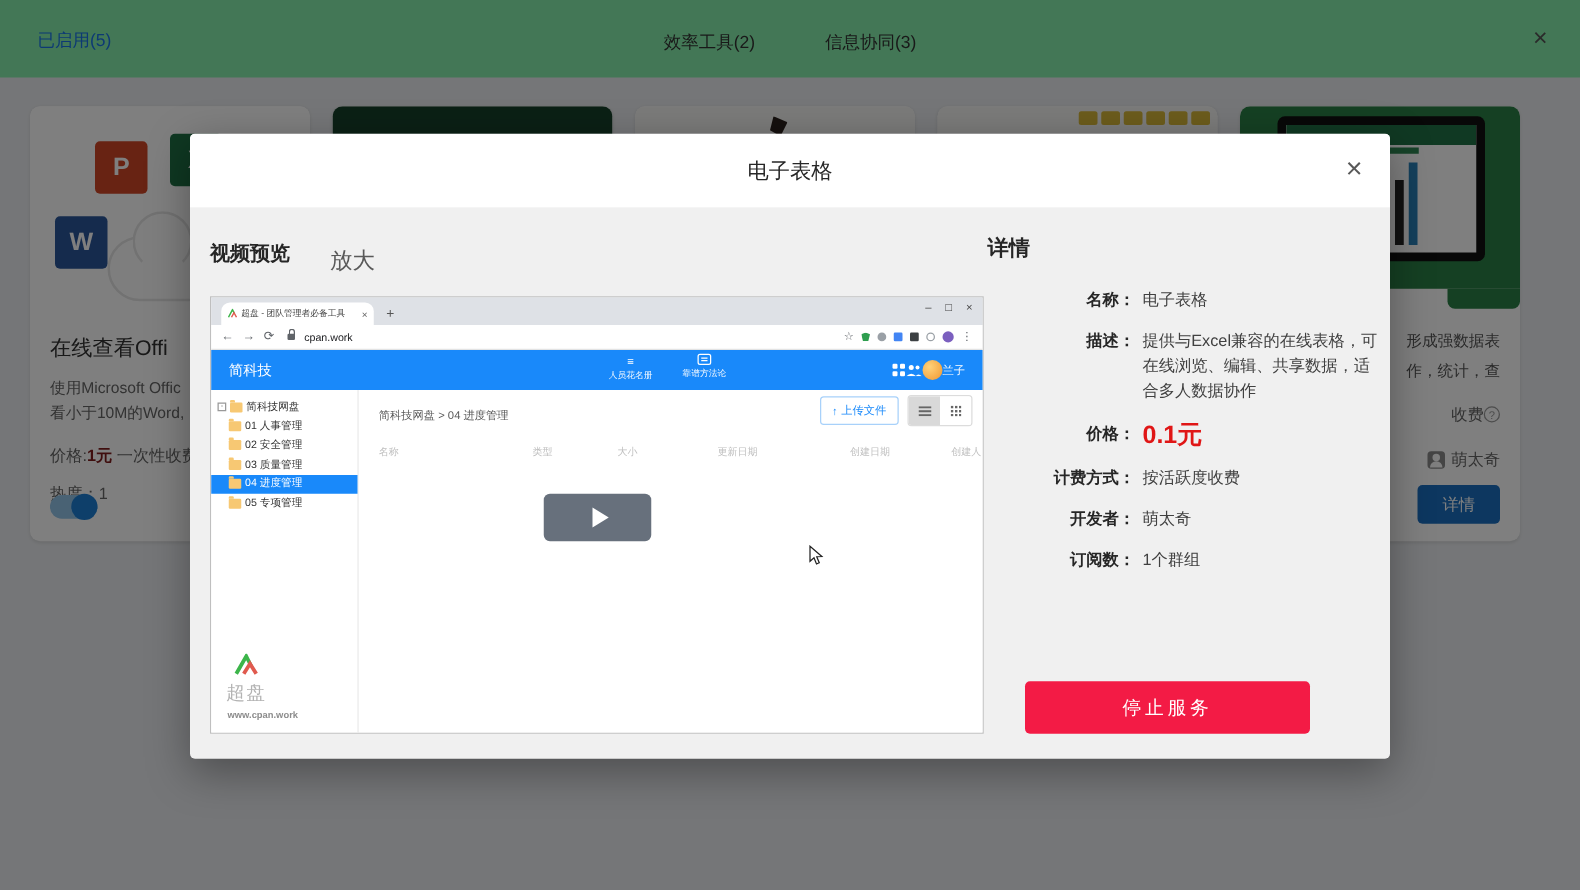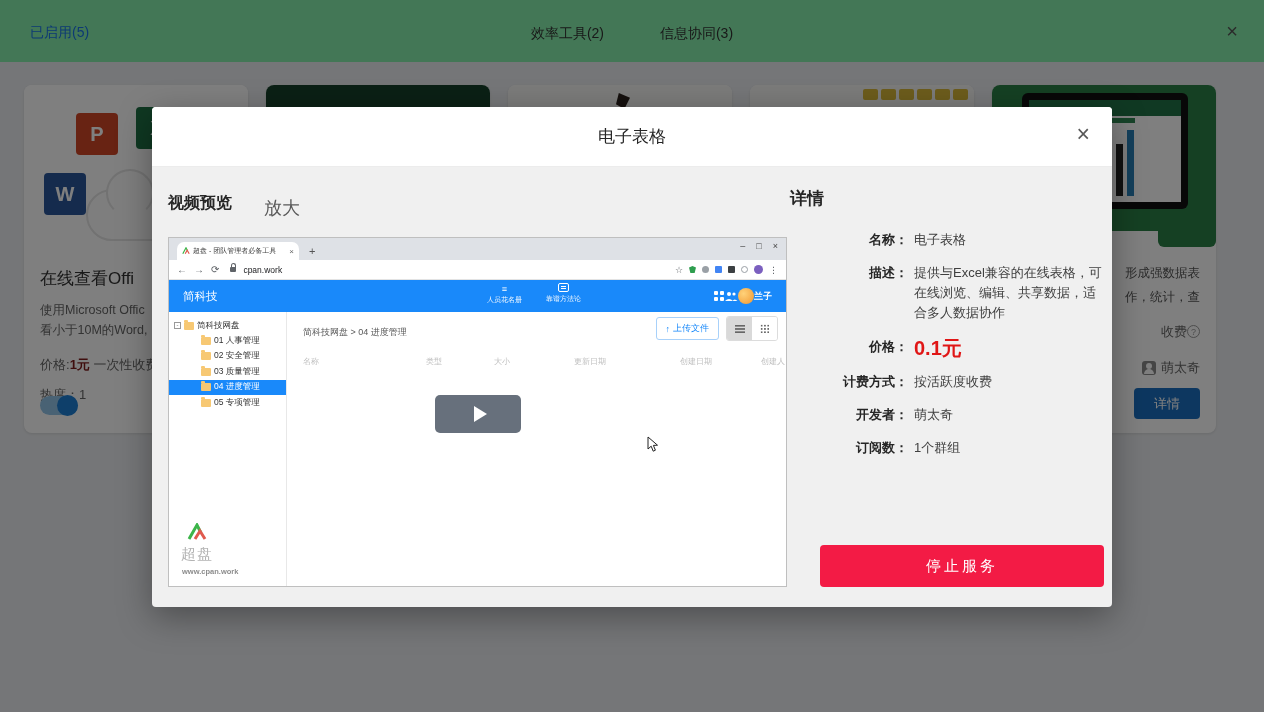--- a/index.html
+++ b/index.html
@@ -102,31 +102,31 @@
   .shield { clip-path:polygon(50% 0,100% 20%,80% 100%,20% 100%,0 20%); background:#2e9e4f; }
   .appbar { height:32px; background:#1989fa; position:relative; display:flex; align-items:center;
             padding:0 14px; }
   .brand { color:#fff; font-size:11.5px; font-weight:500; }
   .appnav { position:absolute; left:318px; top:3px; display:flex; gap:24px; }
   .nav-item { display:flex; flex-direction:column; align-items:center; gap:0; cursor:pointer; }
   .nav-ico { color:#fff; font-size:9px; line-height:12px; }
   .nav-ico-box { width:11px; height:9px; border:1px solid #fff; border-radius:2px; margin-bottom:2px; position:relative; }
   .nav-ico-box::before { content:''; position:absolute; left:2px; top:2px; right:2px; height:1px; background:#fff; box-shadow:0 2px 0 #fff; }
   .nav-label { color:rgba(255,255,255,.95); font-size:7px; }
-  .app-right { margin-left:auto; display:flex; align-items:center; gap:0;font-weight:bold; }
+  .app-right { margin-left:auto; display:flex; align-items:center; gap:0; }
   .grid-ic { width:10px; height:10px; display:grid; grid-template-columns:4px 4px; gap:2px; }
   .grid-ic span { background:#fff; border-radius:1px; height:4px; }
   .avatar { width:16px; height:16px; border-radius:50%; background:radial-gradient(circle at 35% 35%, #ffd27a, #f0962f); }
   .uname { color:#fff; font-size:9px; }
   .vbody { display:flex; height:274px; }
   .vside { width:118px; background:#fff; border-right:1px solid #e8e8e8; position:relative;
            padding-top:6px; font-size:8.5px; color:#333; }
   .troot { display:flex; align-items:center; gap:3px; padding-left:5px; height:15px; }
   .tminus { width:7px; height:7px; border:1px solid #999; font-size:6px; line-height:5px; text-align:center; color:#666; }
-  .titem { display:flex; align-items:center; gap:3px; padding-left:32px; height:15.5px; cursor:pointer; }
+  .titem { display:flex; align-items:center; gap:3px; padding-left:14px; height:15.5px; cursor:pointer; }
   .titem.sel { background:#1989fa; color:#fff; }
   .folder { width:10px; height:8px; background:#f7c873; border-radius:1px; position:relative; flex-shrink:0; }
   .folder::before { content:''; position:absolute; top:-2px; left:0; width:4px; height:2px;
                     background:#f7c873; border-radius:1px 1px 0 0; }
   .vmain { flex:1; position:relative; background:#fff; }
   .crumb { position:absolute; left:16px; top:14px; font-size:9px; color:#595959; }
   .controls { position:absolute; right:8px; top:4px; display:flex; gap:7px; align-items:center; }
   .upload-btn { height:23px; padding:0 9px; border:1px solid #a8d1fa; border-radius:3px; background:#fff;
                 color:#1989fa; font-size:9px; display:flex; align-items:center; gap:3px; cursor:pointer; }
   .vtoggle { display:flex; border:1px solid #dcdcdc; border-radius:3px; overflow:hidden; }
@@ -148,21 +148,21 @@
   .cursor { position:absolute; left:478px; top:198px; }
 
   
   .details { position:absolute; left:638px; top:20px; width:312px; }
   .d-heading { font-size:17px; font-weight:bold; color:#262626; margin-bottom:20px; }
   .d-row { display:flex; margin-bottom:13px; }
   .d-label { width:118px; flex-shrink:0; text-align:right; font-size:13px; font-weight:bold; color:#262626;
              line-height:1.55; }
   .d-value { flex:1; padding-left:6px; font-size:13px; color:#404040; line-height:1.55; }
   .d-value.price { color:#e01616; font-weight:bold; font-size:20px; line-height:1.1; }
-  .stop-btn { position:absolute; left:668px; top:378px; width:284px; height:42px; background:#f31b45;
+  .stop-btn { position:absolute; left:668px; top:378px; width:228px; height:42px; background:#f31b45;
               color:#fff; font-size:15px; border:none; border-radius:4px; cursor:pointer; letter-spacing:3px; }
 </style>
 </head>
 <body>
 
 <div class="page">
 
   <div class="topbar">
     <span class="tb-enabled">已启用(5)</span>
     <div class="tb-tabs">

